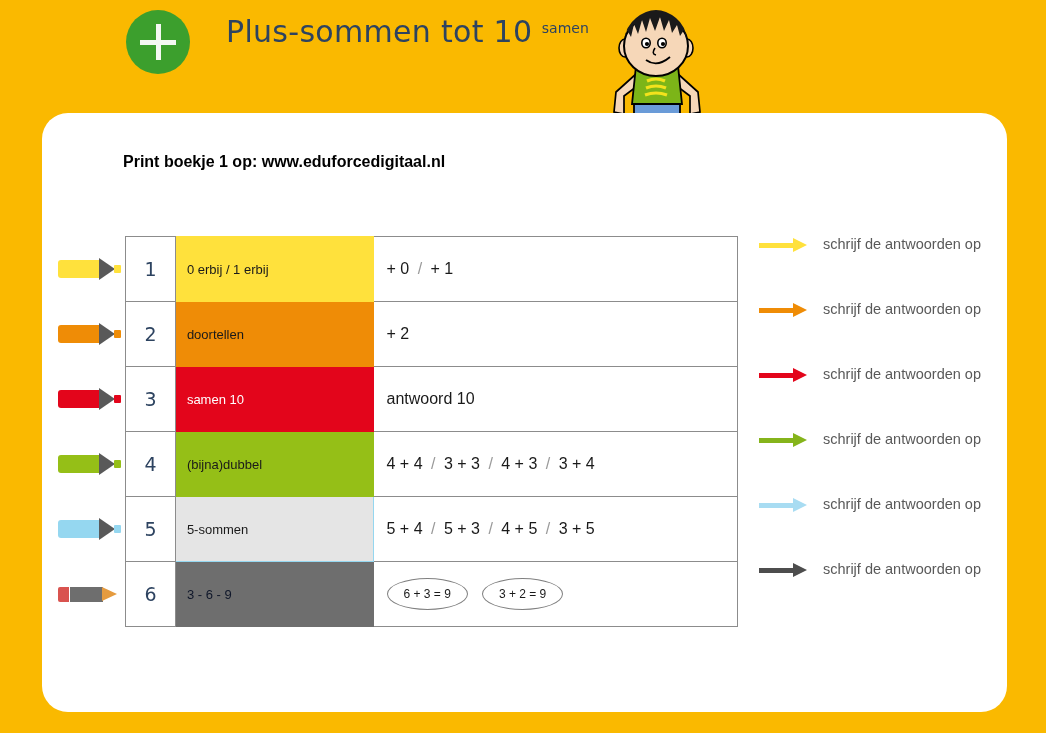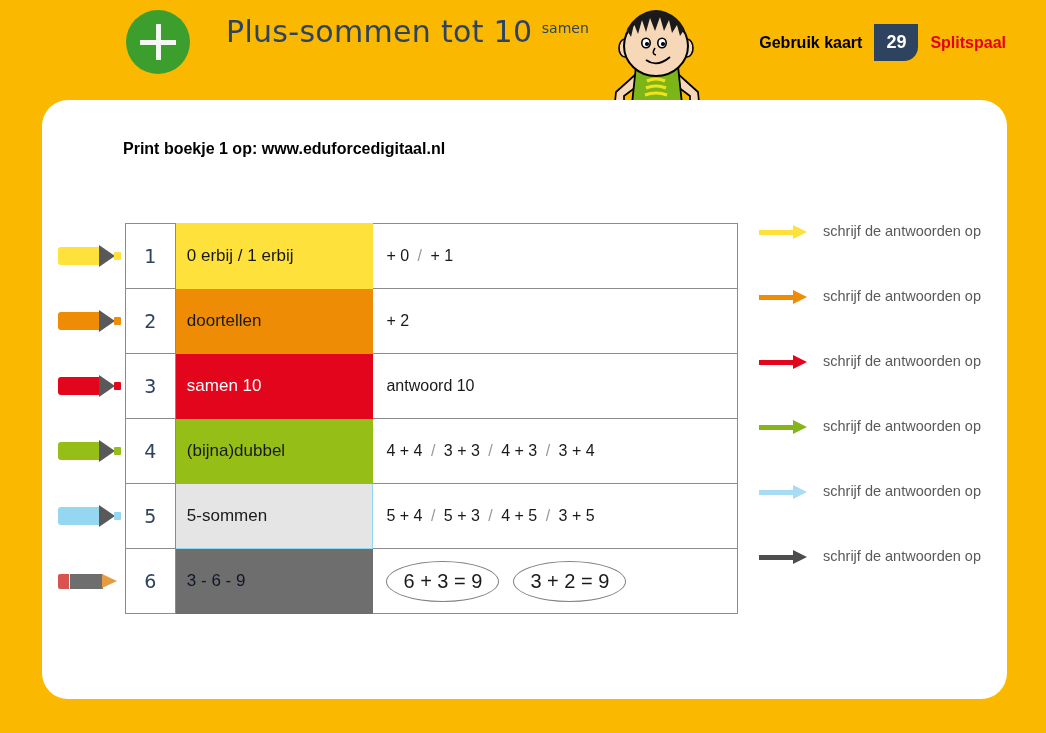--- a/index.html
+++ b/index.html
@@ -76,21 +76,21 @@
     display: flex; align-items: center; justify-content: center;
   }
   #use-card-badge span { color: #ffffff; font-size: 18px; font-weight: bold; }
   #use-card-name {
     color: #e2001a; font-size: 16px; font-weight: bold;
     display: flex; align-items: center; padding-left: 12px;
   }
 
   
   #content-card {
-    position: absolute; left: 42px; top: 100px; width: 965px; height: 599px;
+    position: absolute; left: 42px; top: 113px; width: 965px; height: 599px;
     background: #ffffff; border-radius: 26px;
   }
 
   #print-note {
     position: absolute; left: 81px; top: 40px;
     color: #000000; font-size: 16px; font-weight: bold; white-space: nowrap;
   }
 
   
   #strategy-table {
@@ -104,35 +104,35 @@
     vertical-align: middle;
     padding: 0;
   }
   .col-num {
     width: 50px; text-align: center;
     color: #2d4360; font-size: 19px;
     font-family: "DejaVu Sans", sans-serif;
   }
   .col-strategy {
     width: 198px; padding-left: 11px !important;
-    font-size: 17px; color: #1a1a1a;
+    font-size: 13px; color: #1a1a1a;
   }
   .col-sums {
     width: 365px; padding-left: 13px !important;
     font-size: 16px; color: #1a1a1a;
   }
   .col-sums .sep { color: #9a9a9a; padding: 0 4px; }
 
   
   .oval-group { display: flex; align-items: center; gap: 14px; }
   .oval {
     border: 1.6px solid #808080;
     border-radius: 50%;
     padding: 8px 16px;
-    font-size: 20px; color: #1a1a1a;
+    font-size: 12px; color: #1a1a1a;
     white-space: nowrap;
   }
 
   
   #marker-column { position: absolute; left: 0px; top: 123px; width: 83px; }
   .marker-cell {
     height: 65px; display: flex; align-items: center; justify-content: flex-start;
     padding-left: 16px;
   }
   .marker { position: relative; width: 64px; height: 22px; }
@@ -237,27 +237,20 @@
       <ellipse cx="62" cy="39" rx="4.2" ry="4.8" fill="#fff" stroke="#000" stroke-width="1.6"></ellipse>
       <circle cx="47" cy="40" r="2.1" fill="#000"></circle>
       <circle cx="63" cy="40" r="2.1" fill="#000"></circle>
 
       <path d="M55 44 Q51 50 56 51" fill="none" stroke="#000" stroke-width="1.6"></path>
 
       <path d="M46 56 Q57 64 70 53" fill="none" stroke="#000" stroke-width="1.8"></path>
     </svg>
   </div>
 
-  <div id="use-card-group">
-    <div id="use-card-label">Gebruik kaart</div>
-    <div id="use-card-badge">
-      <span>29</span>
-    </div>
-    <div id="use-card-name">Splitspaal</div>
-  </div>
 </div>
 
 <div id="content-card">
 
   <div id="print-note">Print boekje 1 op: www.eduforcedigitaal.nl</div>
 
   <div id="marker-column">
       <div class="marker-cell">
         <div class="marker">
           <div class="body" style="background:#ffe13c"></div>

